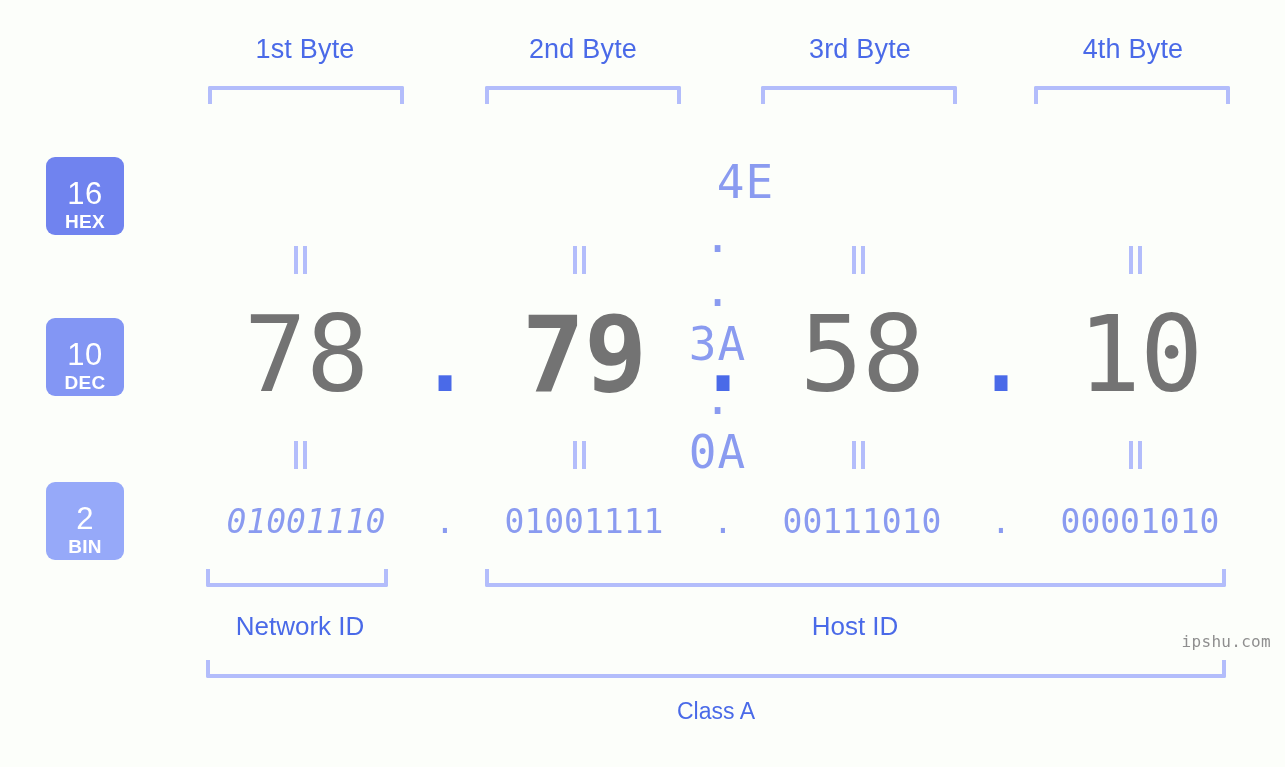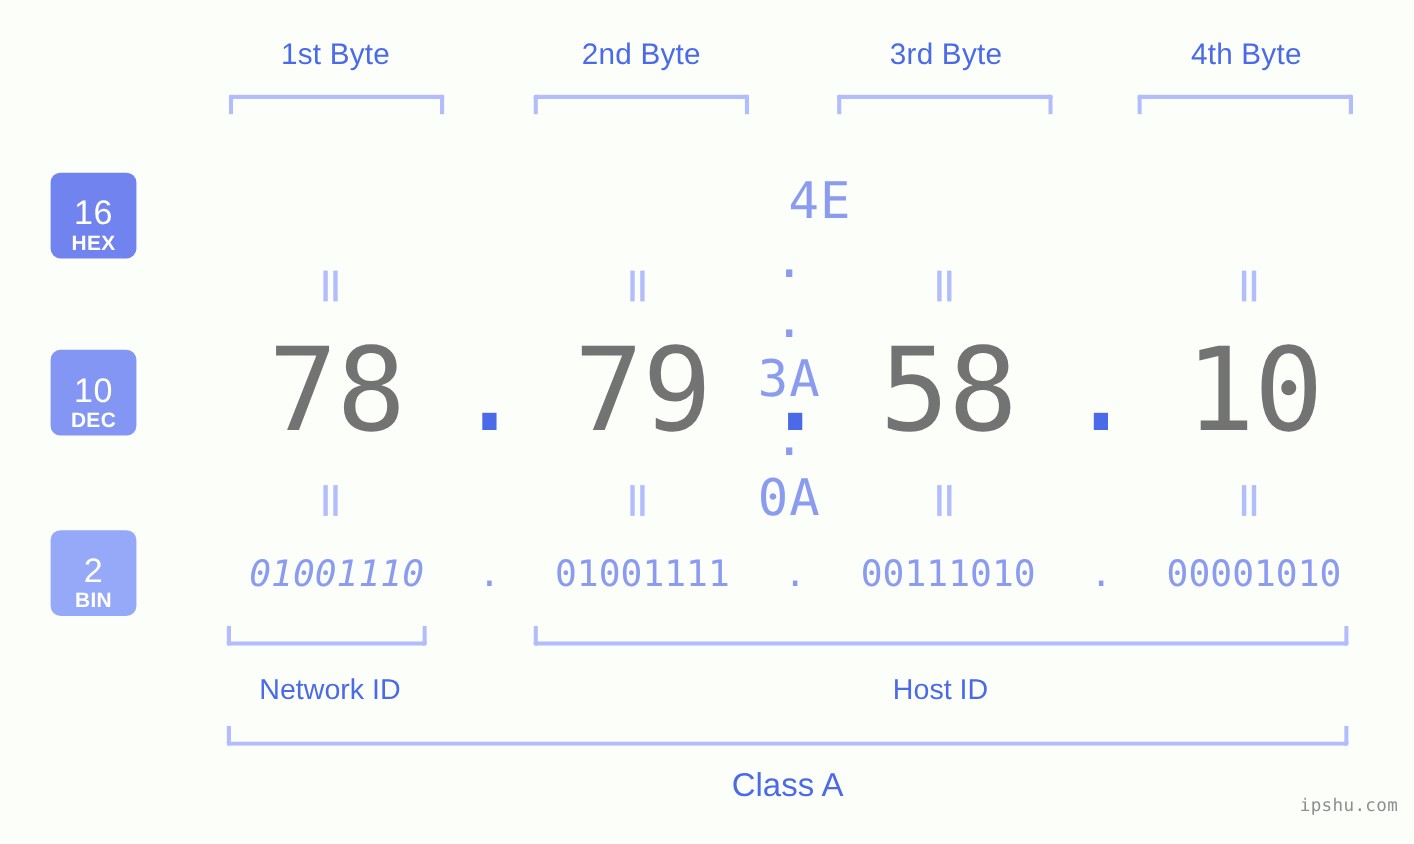--- a/index.html
+++ b/index.html
@@ -6,21 +6,21 @@
 
   body {
     width: 1285px;
     height: 767px;
     background: #fcfefa;
     font-family: "Liberation Sans", sans-serif;
     overflow: hidden;
     position: relative;
   }
 
-  #stage { position: relative; width: 1285px; height: 767px; }
+  #stage { position: relative; width: 1285px; height: 677px; }
 
   
   .byte-label {
     position: absolute;
     top: 34px;
     text-align: center;
     font-size: 27px;
     color: #4a6ae8;
     letter-spacing: .2px;
     white-space: nowrap;
@@ -154,21 +154,21 @@
     position: absolute;
     text-align: center;
     font-size: 26px;
     color: #4a6ae8;
     white-space: nowrap;
   }
 
   .class-label {
     position: absolute;
     text-align: center;
-    font-size: 30px;
+    font-size: 23px;
     color: #4a6ae8;
     white-space: nowrap;
   }
 
   
   .watermark {
     position: absolute;
     right: 14px;
     bottom: 26px;
     font-family: "DejaVu Sans Mono", monospace;
@@ -229,21 +229,21 @@
       <i></i>
   </div>
   <div class="eq" style="left:1124px; top:246px;">
     <i></i>
       <i></i>
   </div>
 
   <div class="row row-dec">
     <div class="cell" style="width:200px; margin-left:56px;">78</div>
     <div class="dot" style="width:78px;">.</div>
-    <div class="cell" style="width:200px;">79</div>
+    <div class="cell" style="width:200px;font-weight:bold;">79</div>
     <div class="dot" style="width:78px;">.</div>
     <div class="cell" style="width:200px;">58</div>
     <div class="dot" style="width:78px;">.</div>
     <div class="cell" style="width:200px;">10</div>
   </div>
 
   <div class="eq" style="left:289px; top:441px;">
     <i></i>
       <i></i>
   </div>

